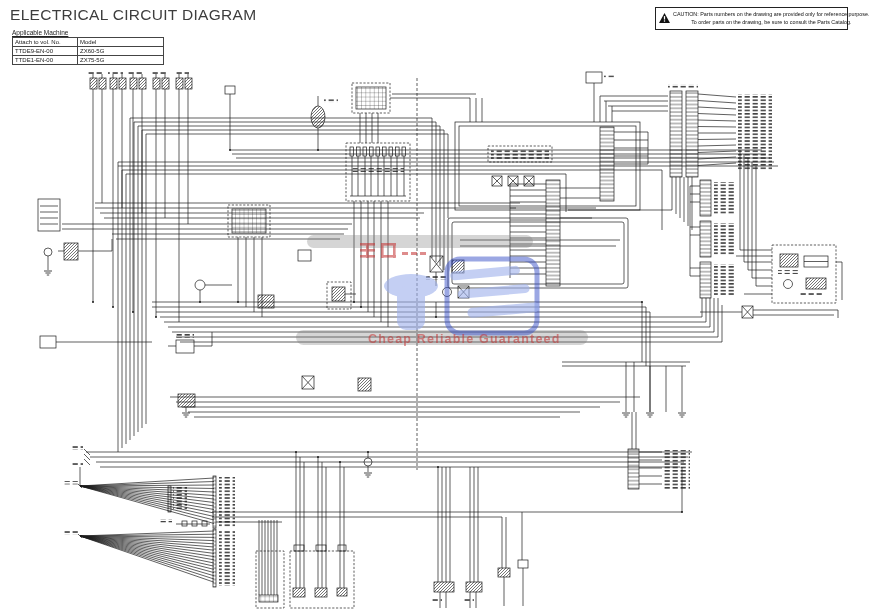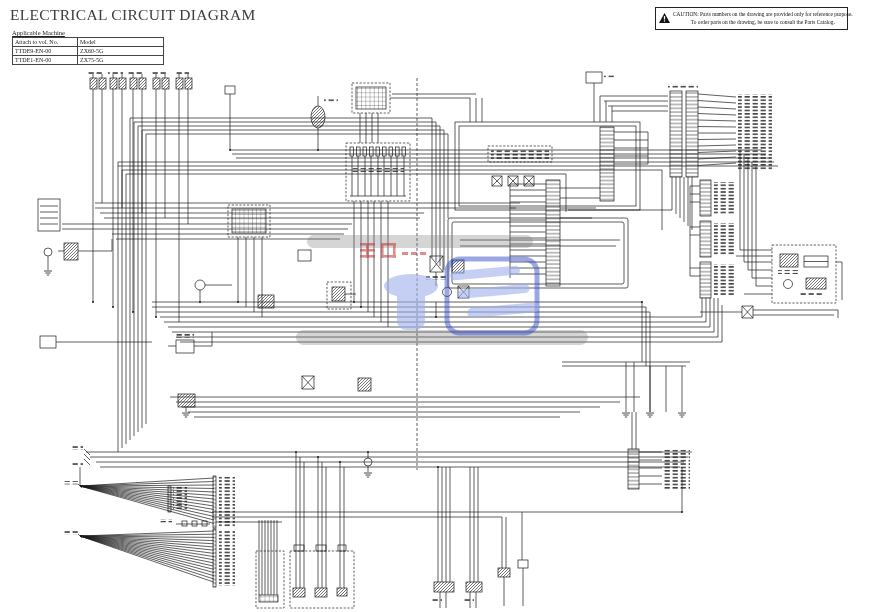--- a/index.html
+++ b/index.html
@@ -1,17 +1,17 @@
 <!DOCTYPE html>
 <html><head>
 <meta charset="utf-8">
 <style>
   html,body{margin:0;padding:0;background:#fff;}
   .page{position:relative;width:876px;height:612px;background:#fff;overflow:hidden;
-        font-family:Liberation Serif, serif;color:#1a1a1a;}
+        font-family:Liberation Sans, sans-serif;color:#1a1a1a;}
   .title{position:absolute;left:10px;top:6px;font-size:15.5px;letter-spacing:.3px;
          color:#3d3d3d;font-weight:500;}
   .am-block{position:absolute;left:12px;top:29px;}
   .am-caption{font-size:6.5px;text-decoration:underline;margin-bottom:1px;color:#222;}
   table.am{border-collapse:collapse;table-layout:fixed;width:152px;}
   table.am th,table.am td{border:1px solid #444;font-size:6px;font-weight:normal;
         text-align:left;padding:0 2px;height:8px;line-height:8px;white-space:nowrap;overflow:hidden;}
   table.am th:first-child,table.am td:first-child{width:60px;}
   .caution{position:absolute;left:655px;top:7px;width:193px;border:1px solid #222;
         background:#fff;display:flex;align-items:center;padding:2px 3px;box-sizing:border-box;}
@@ -339,14 +339,15 @@
           <rect x="381" y="243" width="15" height="2.6"></rect>
         <rect x="393" y="243" width="2.6" height="15"></rect>
           <rect x="381" y="255" width="15" height="2.6"></rect>
         <rect x="402" y="252" width="6" height="3"></rect>
           <rect x="411" y="252" width="6" height="3"></rect>
           <rect x="420" y="252" width="6" height="3"></rect>
       </g>
     </g>
   </svg>
 
+  <div class="wm-red-text">Cheap Reliable Guaranteed</div>
 
 </div>
 
 </body></html>

